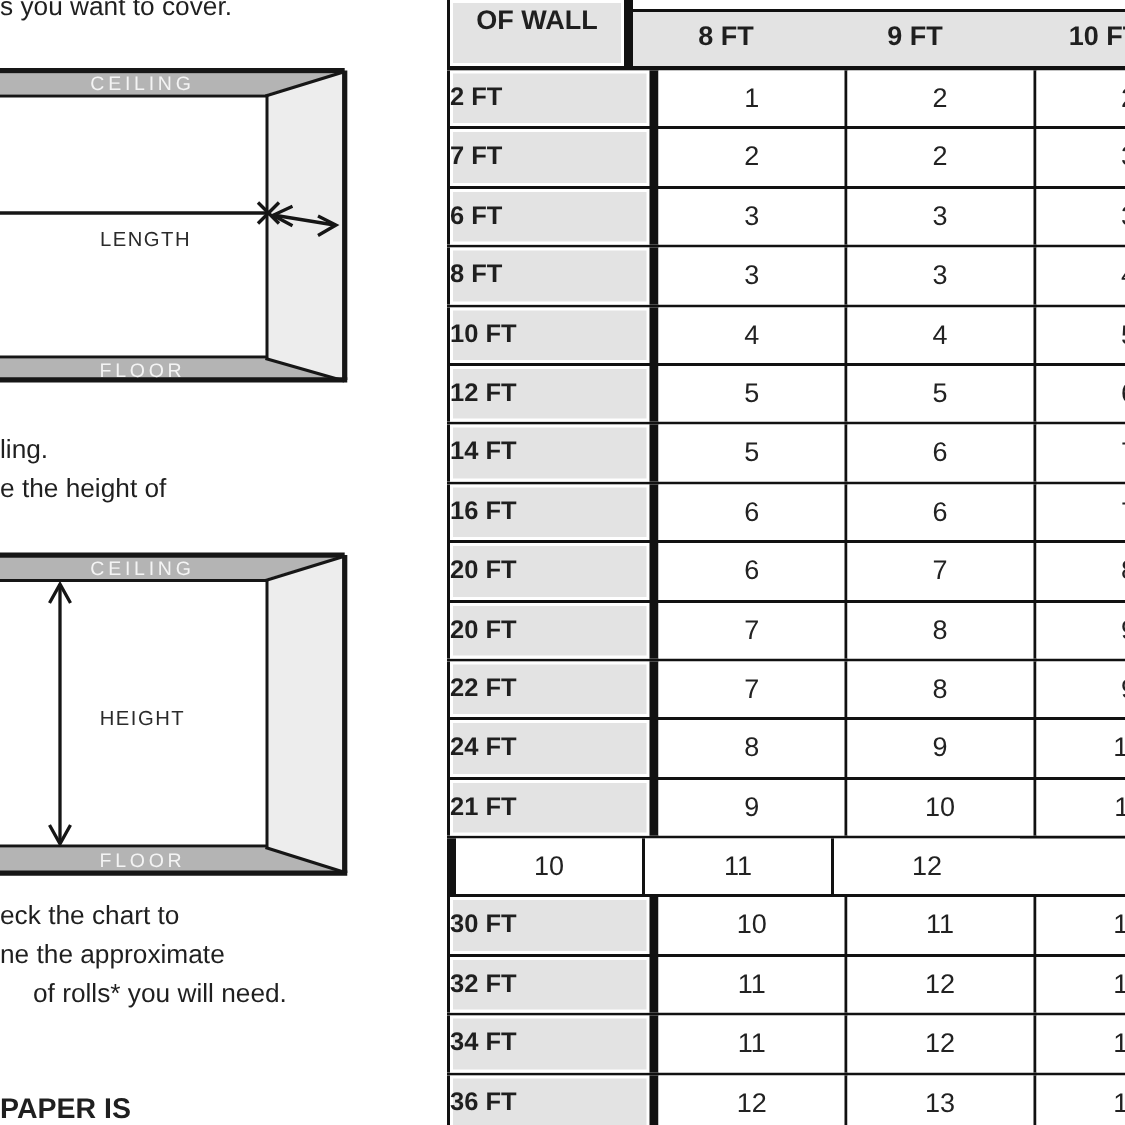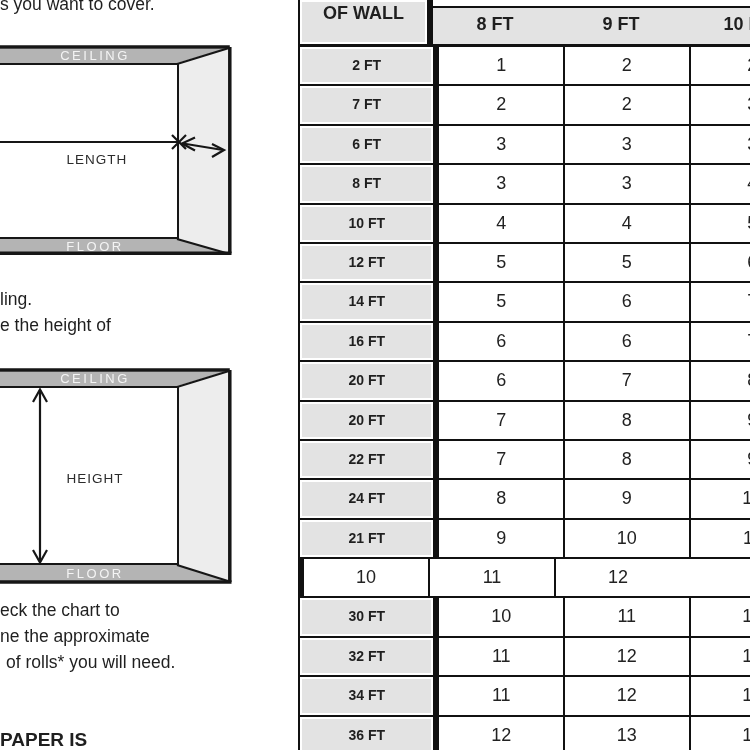--- a/index.html
+++ b/index.html
@@ -5,49 +5,49 @@
   * { margin:0; padding:0; box-sizing:border-box; }
   html,body { width:750px; height:750px; }
   body {
     position:relative; overflow:hidden; background:#ffffff;
     font-family:"Liberation Sans", sans-serif; color:#1f1f1f;
   }
   .frag { position:absolute; left:0; white-space:nowrap; font-size:17.5px; line-height:25.8px; color:#1f1f1f; }
   #frag-top { top:-8px; }
   #frag-mid { top:287px; }
   #frag-bottom { top:598px; }
-  #frag-bottom .l3 { padding-left:6px; }
+  #frag-bottom .l3 { padding-left:22px; }
   #frag-paper { top:727px; font-weight:bold; font-size:19px; }
 
   .diagram { position:absolute; left:0; }
   #diagram-length { top:45px; }
   #diagram-height { top:368px; }
   .band-label { font-size:13px; letter-spacing:2.5px; fill:#f4f4f4; }
   .measure-label { font-size:13.5px; letter-spacing:1px; fill:#2b2b2b; }
 
   
   #rolls-chart { position:absolute; left:298px; top:0; width:516px; height:750px; }
   .thead { display:flex; width:516px; height:47px; border-bottom:3px solid #111; }
   .th-label {
-    width:129px; height:100%; background:#e3e3e3; border-left:2.5px solid #111;
+    width:118px; height:100%; background:#e3e3e3; border-left:2.5px solid #111;
     box-shadow:inset 0 0 0 2px #fff; text-align:center; padding-top:2px;
     font-weight:bold; font-size:18px; line-height:22px;
   }
   .vthick { width:6px; background:#111; }
   .th-data { flex:1; display:flex; flex-direction:column; }
   .th-strip { height:8px; background:#fff; border-bottom:2.5px solid #111; }
   .th-band { flex:1; background:#e3e3e3; display:flex; }
   .th-col { width:124px; text-align:center; font-weight:bold; font-size:18px; line-height:33px; }
   .th-colgap { width:2px; }
 
   .trow { display:flex; width:516px; height:39.4px; border-bottom:2.5px solid #111; }
   .lc {
     width:136px; background:#e3e3e3; border-left:2.5px solid #111;
-    box-shadow:inset 0 0 0 2px #fff; text-align:center;
-    font-weight:bold; font-size:14px; line-height:36px;
+    box-shadow:inset 0 0 0 2px #fff; 
+    font-weight:bold; font-size:17px; line-height:36px;
   }
   .vc { width:124px; background:#fff; text-align:center; font-size:18px; line-height:36.5px; color:#222; }
   .vsep { width:2px; background:#111; }
 </style>
 </head>
 <body>
 
 <div class="frag" id="frag-top">s you want to cover.</div>
 
 <svg class="diagram" id="diagram-length" width="233" height="212" viewBox="0 0 233 212">

